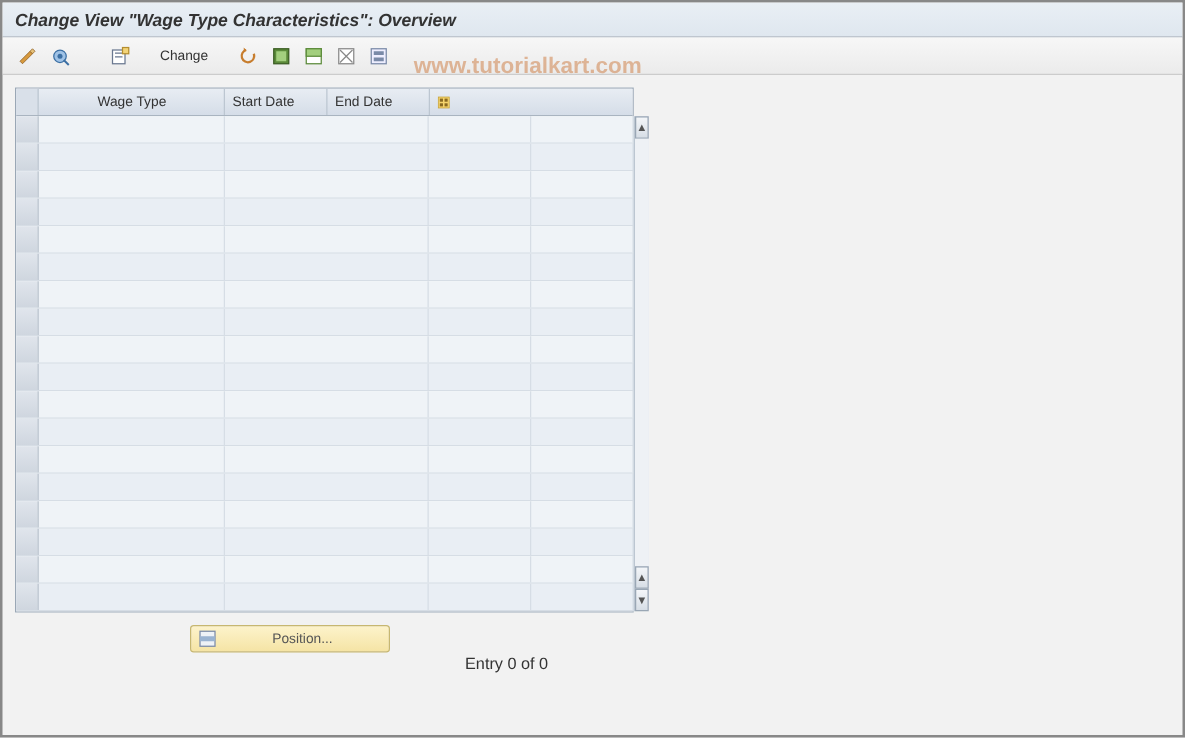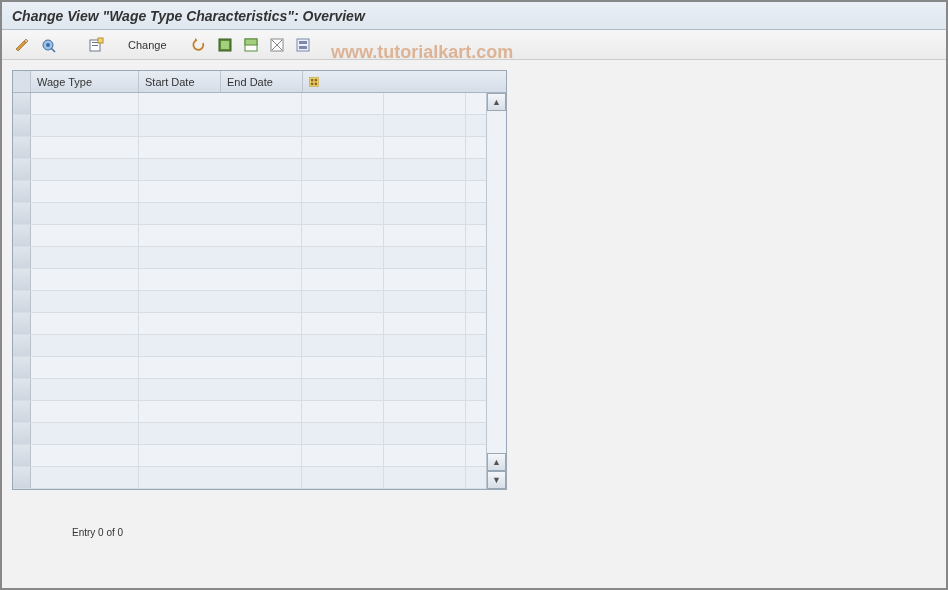--- a/index.html
+++ b/index.html
@@ -83,21 +83,21 @@
       height: 22px;
     }
     .gh-cell {
       border-right: 1px solid #bcc6d1;
       padding: 3px 6px;
       font-size: 11px;
       color: #333;
       display:flex;align-items:center;
     }
     .sel-col { width: 18px; background:#d9e0e9;}
-    .c1 { width: 108px; }
+    .c1 { width: 108px; margin-left: 41px; }
     .c2 { width: 163px; }
     .c3 { width: 82px; }
     .c4 { width: 82px; }
     .c5 { width: 22px; display:flex;align-items:center;justify-content:center; border-right:none;}
     .grid-body {
       height: 396px;
       display:flex;
     }
     .rows-area{flex:1;}
     .grid-row {
@@ -148,21 +148,21 @@
       display: flex;
       align-items: center;
       padding: 0 6px;
       gap: 6px;
       cursor: pointer;
       color:#555;
     }
     .pos-btn .lbl{flex:1;text-align:center;}
     .entry-status {
       margin-left: 60px;
-      font-size: 10px;
+      font-size: 13px;
       color: #333;
       margin-top: 40px;
     }
     svg { display:block; }
   </style>
 </head>
 <body>
 
 <div class="header">
   <span class="header-title">Change View "Wage Type Characteristics": Overview</span>
@@ -381,14 +381,21 @@
         <div class="scroll-btn">▲</div>
         <div class="scroll-track"></div>
         <div class="scroll-btn">▲</div>
         <div class="scroll-btn">▼</div>
       </div>
     </div>
   </div>
 </div>
 
 <div class="footer">
+  <div class="pos-btn">
+    <svg width="14" height="14">
+        <rect x="1" y="1" width="12" height="12" fill="#eef2f7" stroke="#7a8aa8"></rect>
+        <rect x="1" y="5" width="12" height="4" fill="#9ab3d1"></rect>
+      </svg>
+    <span class="lbl">Position...</span>
+  </div>
   <span class="entry-status">Entry 0 of 0</span>
 </div>
 
 </body></html>

